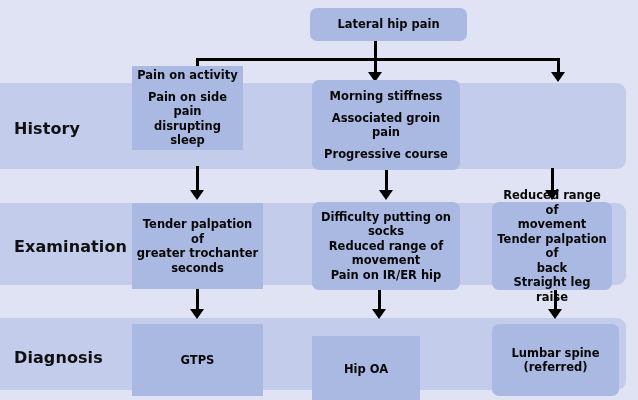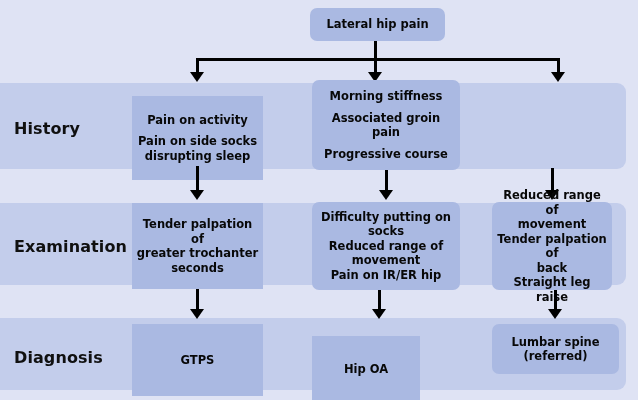--- a/index.html
+++ b/index.html
@@ -88,37 +88,37 @@
 <div id="stage">
 
   <div class="band" style="left:-12px; top:83px; width:638px; height:86px;"></div>
   <div class="band" style="left:-12px; top:203px; width:638px; height:82px;"></div>
   <div class="band" style="left:-12px; top:318px; width:638px; height:72px;"></div>
 
   <div class="band-label" style="left:14px; top:119px;">History</div>
   <div class="band-label" style="left:14px; top:237px;">Examination</div>
   <div class="band-label" style="left:14px; top:348px;">Diagnosis</div>
 
-  <div class="node rounded" style="left:310px; top:8px; width:135px; height:33px;">
+  <div class="node rounded" style="left:310px; top:8px; width:157px; height:33px;">
     <span class="line">Lateral hip pain</span>
   </div>
 
   <div class="vline" style="left:374px; top:41px; height:20px;"></div>
   <div class="hline" style="left:196px; top:58px; width:364px;"></div>
   <div class="vline" style="left:196px; top:58px; height:15px;"></div>
   <div class="vline" style="left:374px; top:58px; height:15px;"></div>
   <div class="vline" style="left:557px; top:58px; height:15px;"></div>
   <div class="arrowhead" style="left:190px; top:72px;"></div>
   <div class="arrowhead" style="left:368px; top:72px;"></div>
   <div class="arrowhead" style="left:551px; top:72px;"></div>
 
-  <div class="node" style="left:132px; top:96px; width:131px; height:84px;">
+  <div class="node" style="left:132px; top:66px; width:111px; height:84px;">
     <span class="line">Pain on activity</span>
     <span class="gap"></span>
-    <span class="line">Pain on side socks</span>
+    <span class="line">Pain on side pain</span>
     <span class="line">disrupting sleep</span>
   </div>
 
   <div class="node rounded" style="left:312px; top:80px; width:148px; height:90px;">
     <span class="line">Morning stiffness</span>
     <span class="gap"></span>
     <span class="line">Associated groin</span>
     <span class="line">pain</span>
     <span class="gap"></span>
     <span class="line">Progressive course</span>
@@ -166,18 +166,18 @@
   <div class="arrowhead" style="left:548px; top:309px;"></div>
 
   <div class="node" style="left:132px; top:324px; width:131px; height:72px;">
     <span class="line">GTPS</span>
   </div>
 
   <div class="node" style="left:312px; top:336px; width:108px; height:66px;">
     <span class="line">Hip OA</span>
   </div>
 
-  <div class="node rounded" style="left:492px; top:324px; width:127px; height:50px;">
+  <div class="node rounded" style="left:492px; top:324px; width:127px; height:72px;">
     <span class="line">Lumbar spine</span>
     <span class="line">(referred)</span>
   </div>
 
 </div>
 
 </body></html>

